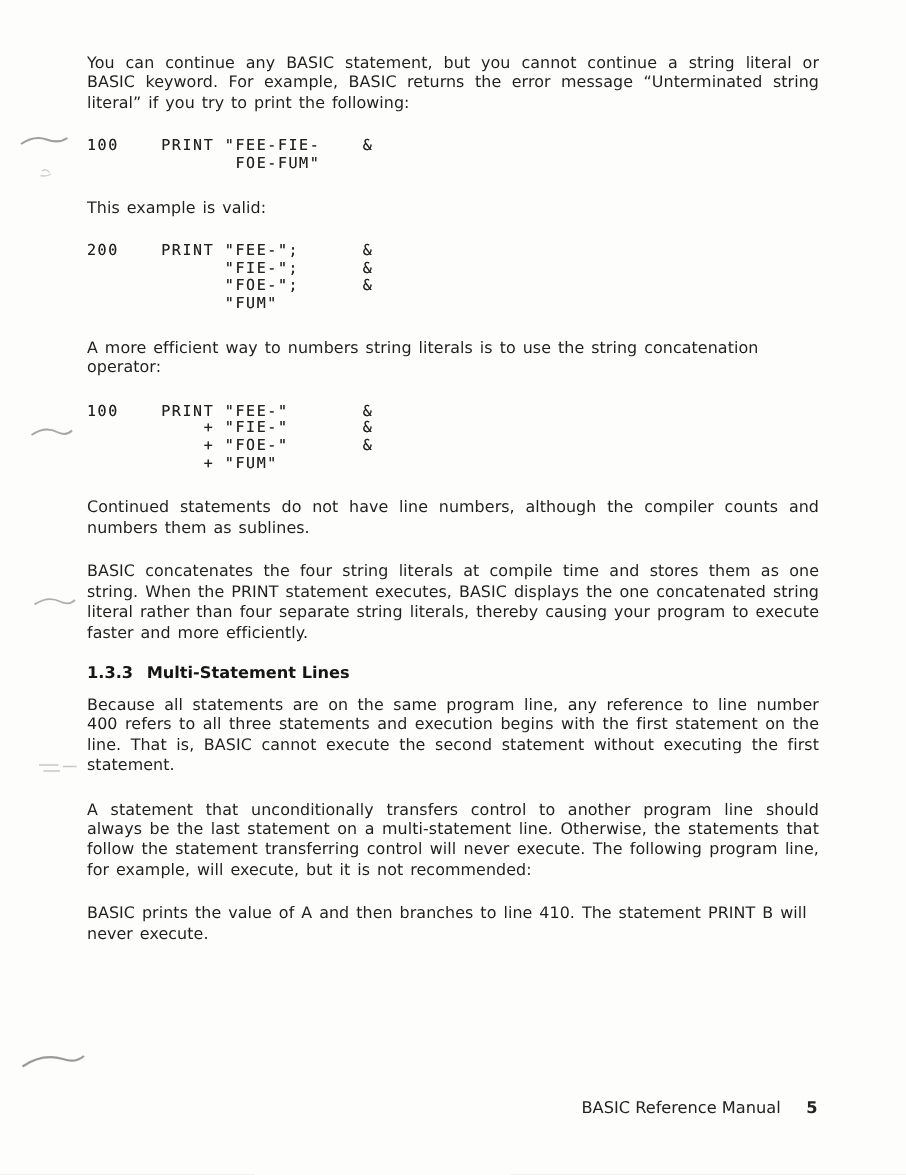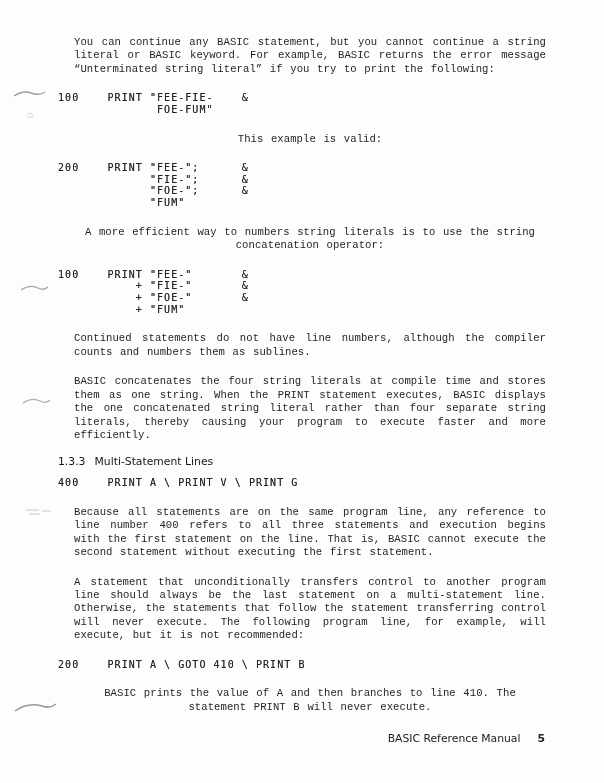--- a/index.html
+++ b/index.html
@@ -13,44 +13,43 @@
     color: #1f1f1f;
     font-family: "DejaVu Sans", "Liberation Sans", sans-serif;
   }
   .content {
     position: absolute;
     top: 36px;
     left: 58px;
     width: 488px;
   }
   .content p {
-    margin: 0 0 16px 16px;
+    margin: 0 0 16px 0;
     font-size: 10.6px;
     line-height: 13.4px;
     text-align: justify;
     letter-spacing: 0.05px;
     word-spacing: 1.2px;
-    font-family: Liberation Mono, monospace;
   }
-  .content p.single { text-align: center; }
+  .content p.single { text-align: left; }
   pre.code {
     margin: 1px 0 17px 0;
     font-family: "DejaVu Sans Mono", "Liberation Mono", monospace;
     font-size: 10px;
     line-height: 11.7px;
     letter-spacing: 1.05px;
     color: #222;
     text-shadow: 0 0 0.4px rgba(20,20,20,0.55);
     white-space: pre;
   }
   h3.section-heading {
     margin: -3px 0 9px 0;
     font-size: 10.8px;
     line-height: 13px;
-    font-weight: normal;
+    font-weight: bold;
     color: #161616;
   }
   h3.section-heading .sec-num { margin-right: 9px; }
   .footer {
     position: absolute;
     top: 732px;
     left: 16px;
     right: 59px;
     text-align: right;
     font-size: 10.8px;
@@ -105,27 +104,25 @@
     <p>Continued statements do not have line numbers, although the compiler counts and numbers them as sublines.</p>
 
     <p>BASIC concatenates the four string literals at compile time and stores them as one string. When the PRINT statement executes, BASIC displays the one concatenated string literal rather than four separate string literals, thereby causing your program to execute faster and more efficiently.</p>
 
     <h3 class="section-heading">
       <span class="sec-num">1.3.3</span><span>Multi-Statement Lines</span>
     </h3>
 
 
 
-    <pre class="code">400    PRINT A \ PRINT V \ PRINT G</pre>
 
     <p>Because all statements are on the same program line, any reference to line number 400 refers to all three statements and execution begins with the first statement on the line. That is, BASIC cannot execute the second statement without executing the first statement.</p>
 
     <p>A statement that unconditionally transfers control to another program line should always be the last statement on a multi-statement line. Otherwise, the statements that follow the statement transferring control will never execute. The following program line, for example, will execute, but it is not recommended:</p>
 
-    <pre class="code">200    PRINT A \ GOTO 410 \ PRINT B</pre>
 
     <p class="single">BASIC prints the value of A and then branches to line 410. The statement PRINT B will never execute.</p>
 
   </main>
 
   <footer class="footer">
     <span>BASIC Reference Manual</span><span class="page-num">5</span>
   </footer>
 
 </div>

